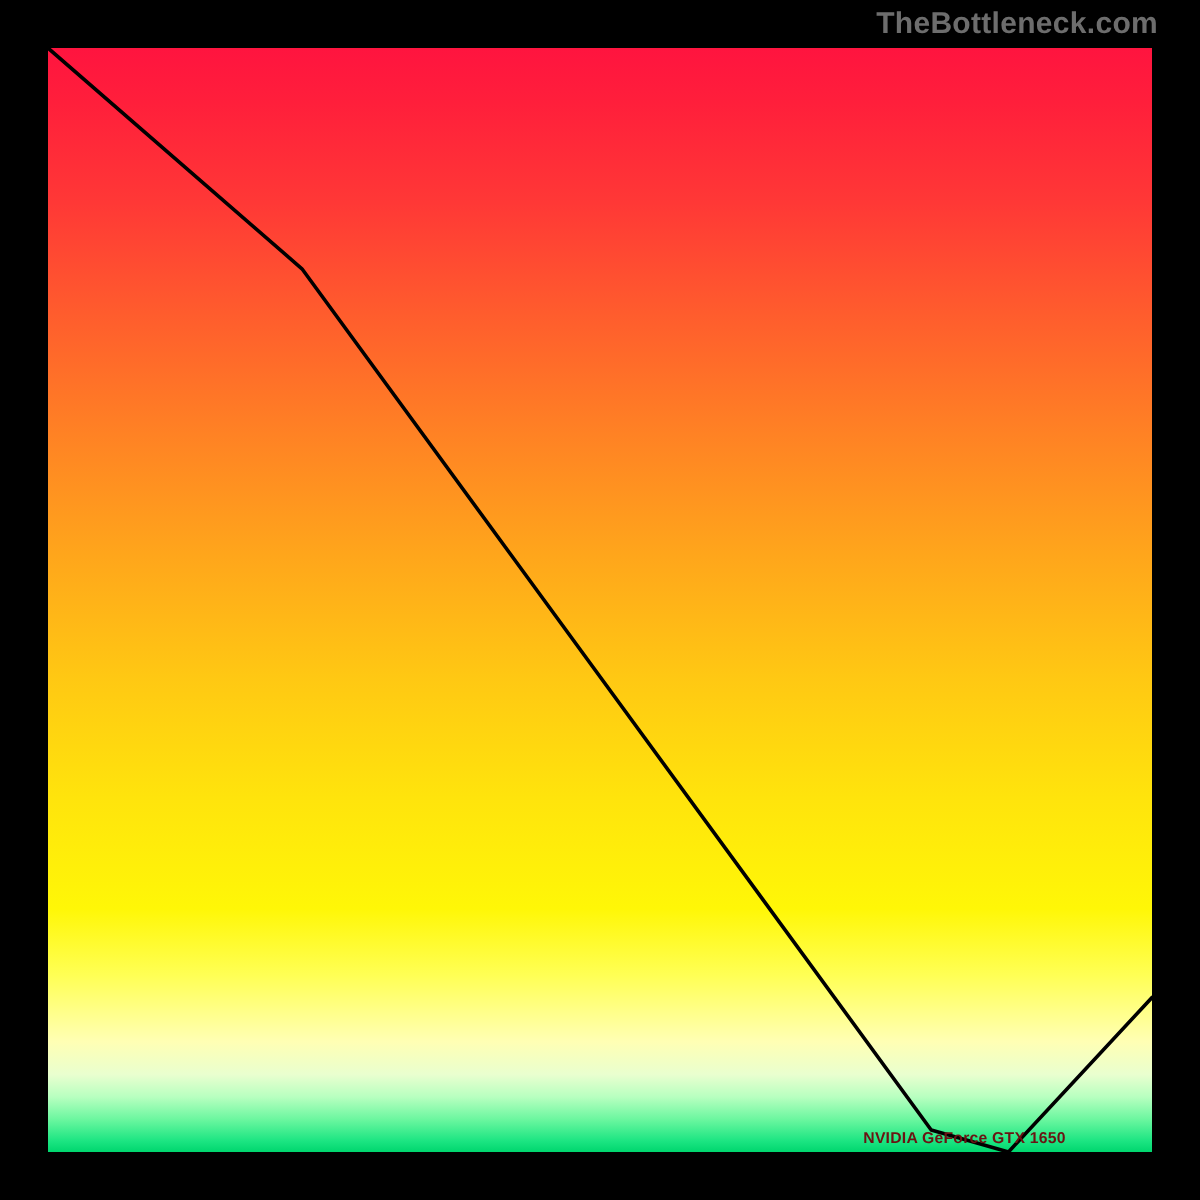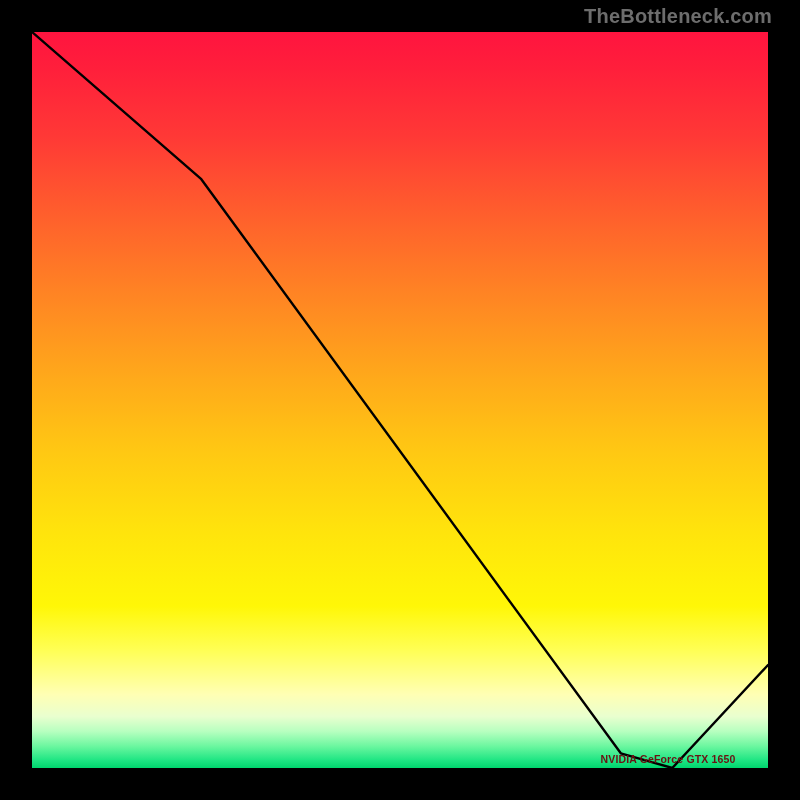--- a/index.html
+++ b/index.html
@@ -59,16 +59,16 @@
 <body>
 
 <div class="frame">
 
   <div class="attrib">TheBottleneck.com</div>
 
   <div class="plot">
     <svg class="curve" viewBox="0 0 736 736" preserveAspectRatio="none">
       <path id="curve-path" fill="none" stroke="#000" stroke-width="2.4" stroke-linejoin="round" stroke-linecap="round" d="M0.0 0.0 L169.3 147.2 L588.8 721.3 L640.3 736.0 L736.0 633.0"></path>
     </svg>
-    <div class="marker" id="marker" style="left: 636px; top: 727px;">NVIDIA GeForce GTX 1650</div>
+    <div class="marker" id="marker" style="left: 611px; top: 727px;">NVIDIA GeForce GTX 1650</div>
   </div>
 
 </div>
 
 </body></html>

